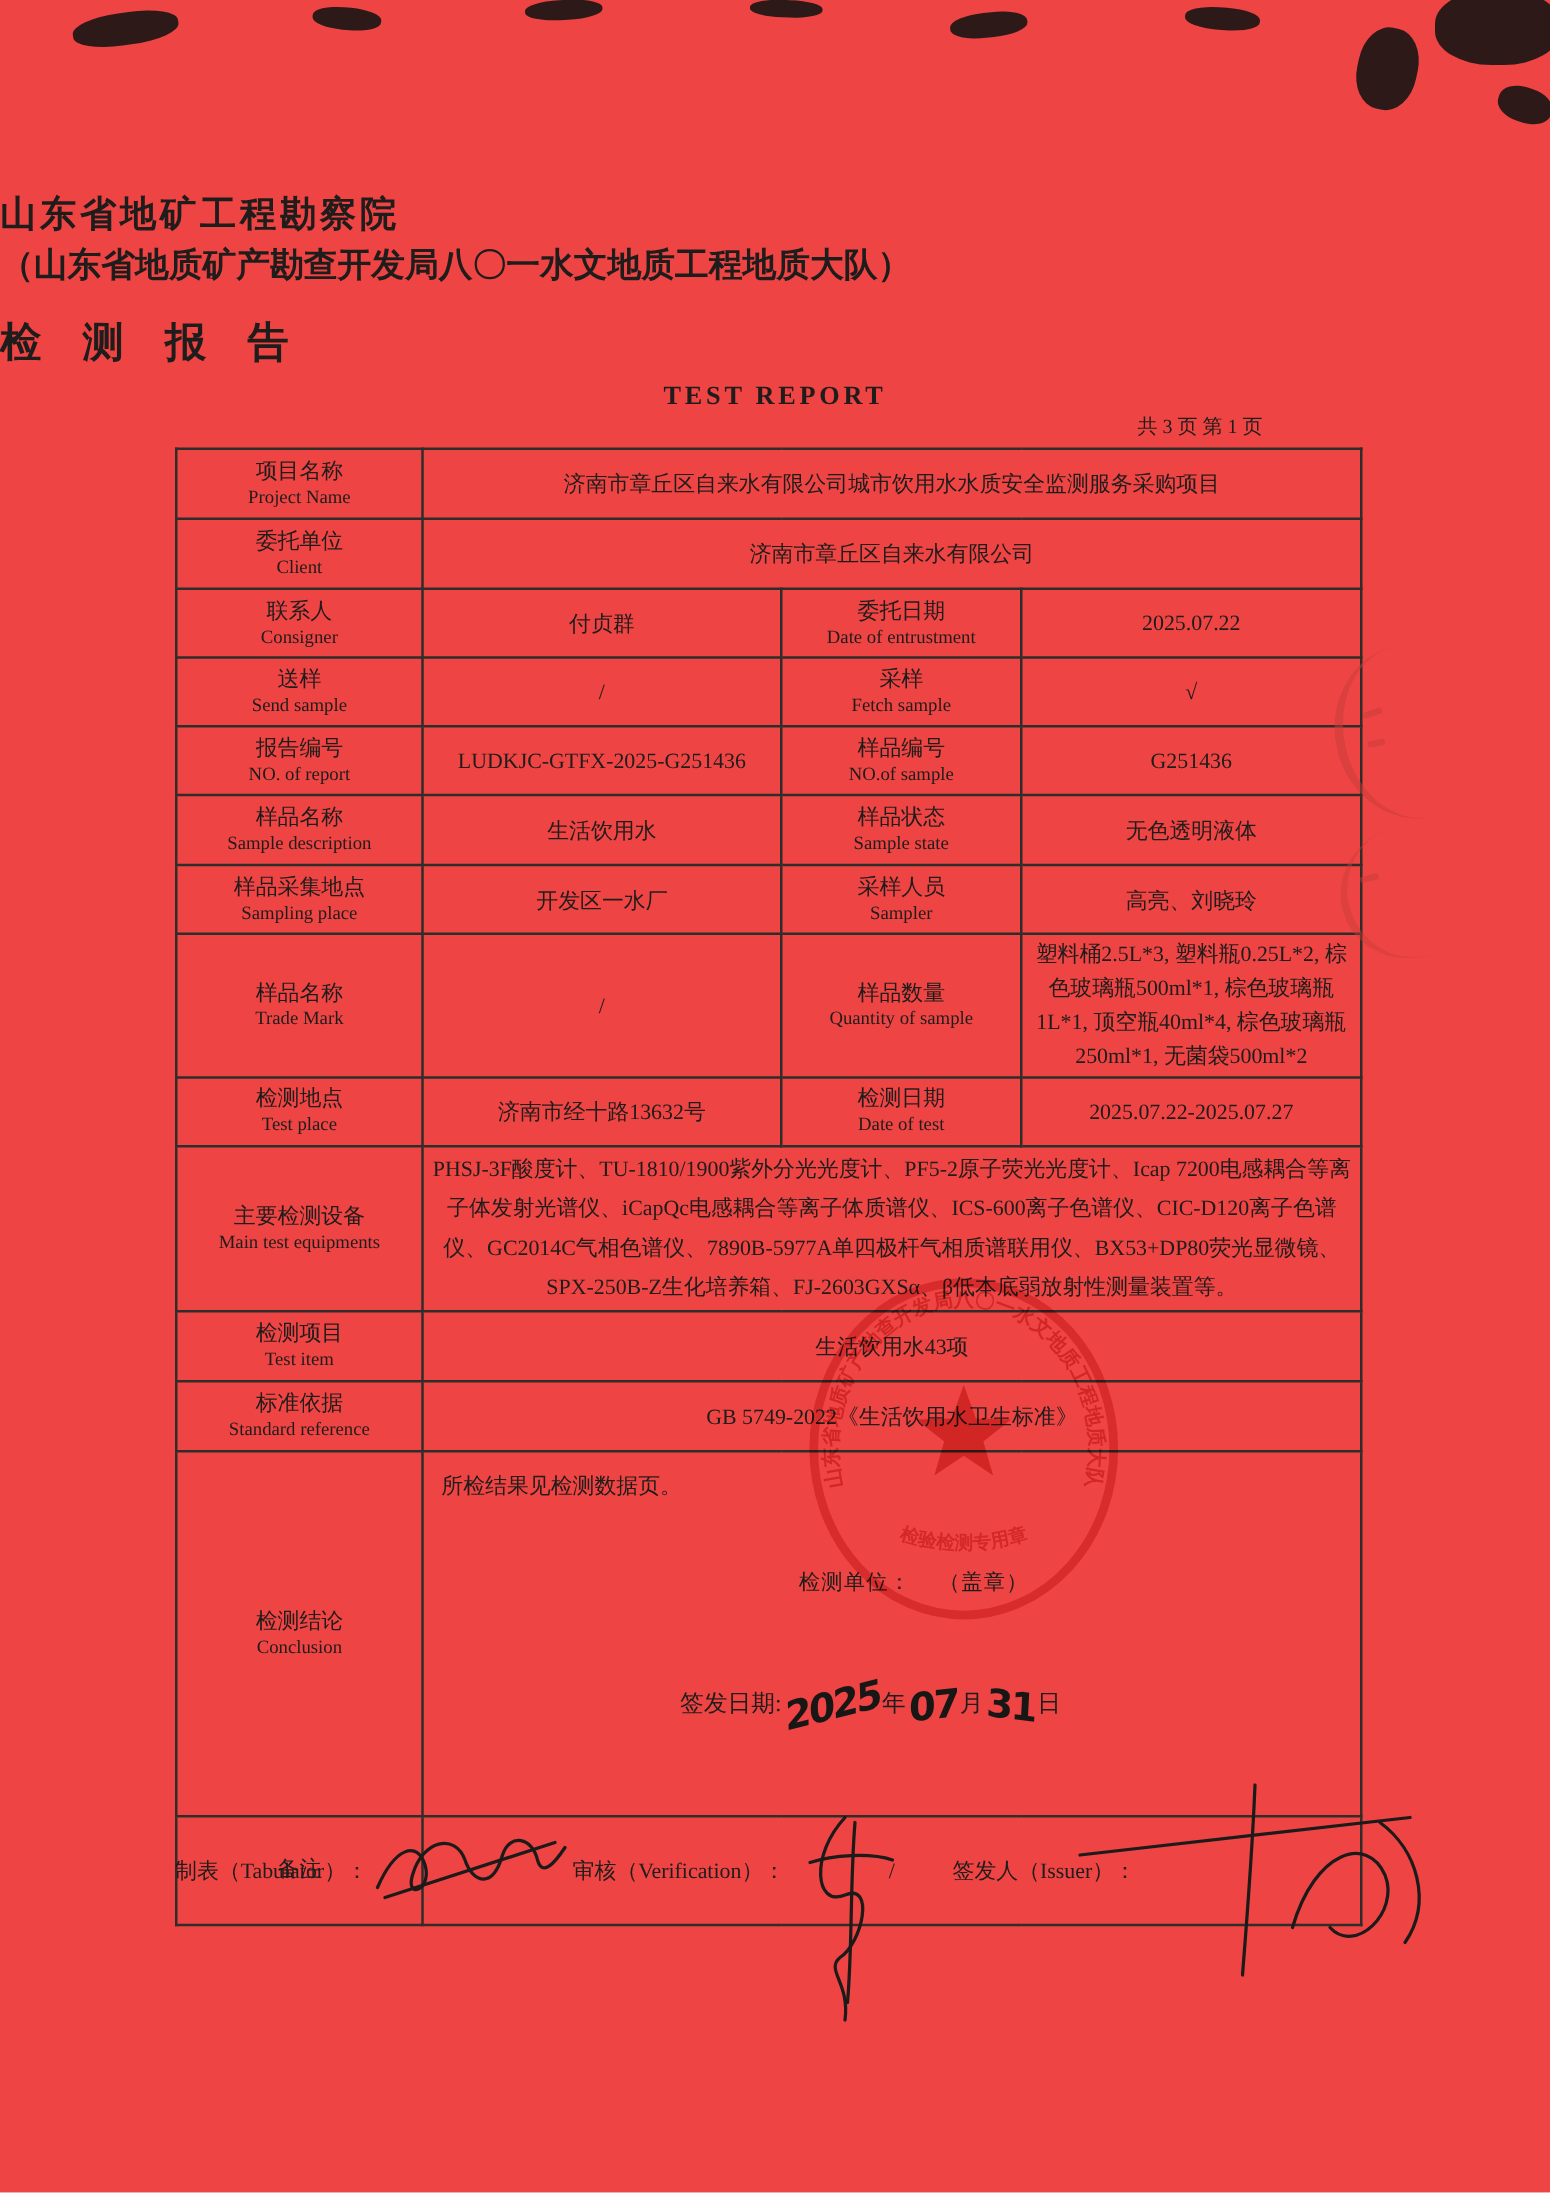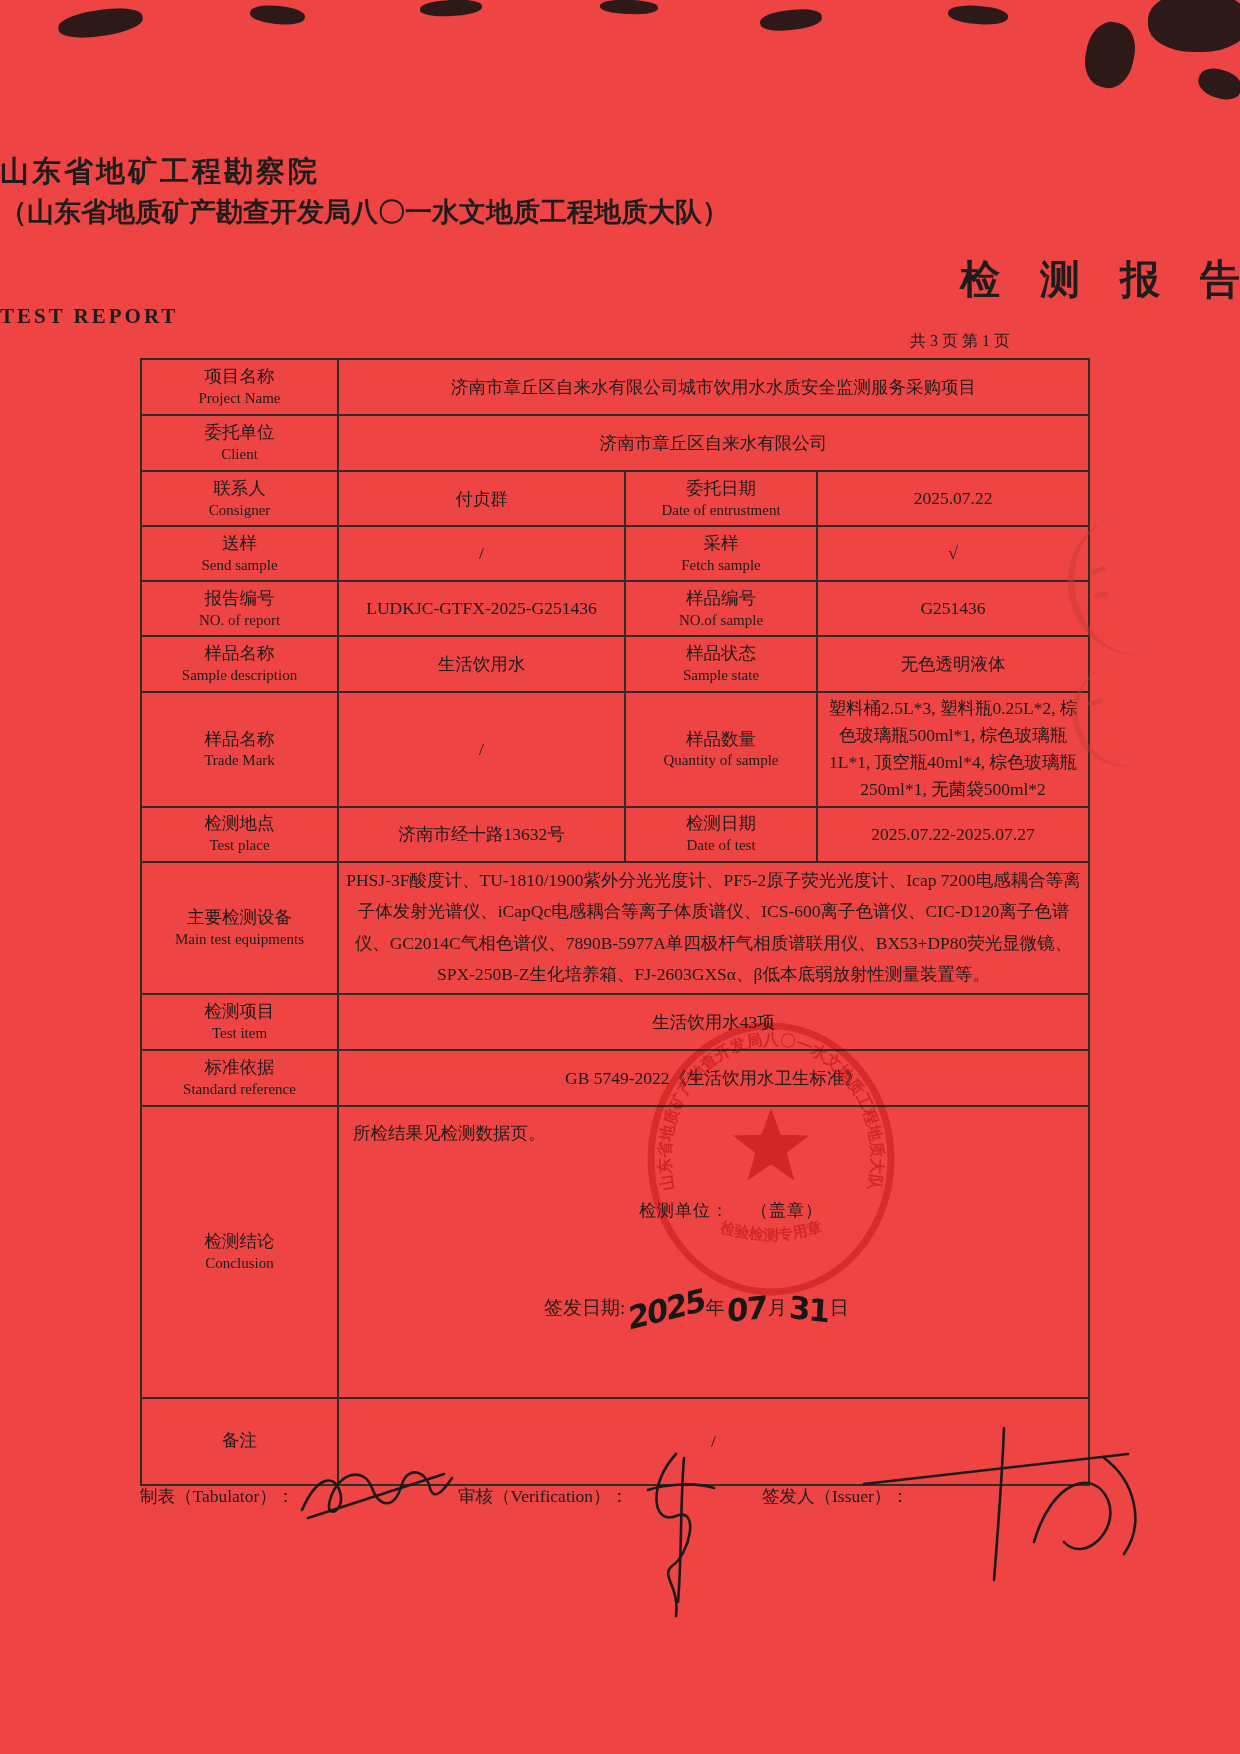--- a/index.html
+++ b/index.html
@@ -6,22 +6,22 @@
   .page{
     position:relative;width:1240px;height:1754px;margin:0 auto;
     background:#ef4444;
     font-family:"Liberation Serif","DejaVu Serif",serif;
     color:#1e1d1b;overflow:hidden;
   }
   
   .blob{position:absolute;background:#171614;border-radius:45%;opacity:.9;}
   .org-name{position:absolute;top:152px;width:100%;font-size:29px;font-weight:700;letter-spacing:3px;}
   .org-sub{position:absolute;top:194px;width:100%;font-size:27px;font-weight:700;}
-  .title-cn{position:absolute;top:252px;width:100%;font-size:40px;font-weight:700;text-align:right;}
-  .title-en{position:absolute;top:304px;width:100%;font-size:21px;font-weight:700;letter-spacing:3px;font-family:"Liberation Serif",serif;}
+  .title-cn{position:absolute;top:252px;width:100%;font-size:33px;font-weight:700;}
+  .title-en{position:absolute;top:304px;width:100%;font-size:21px;font-weight:700;letter-spacing:3px;font-family:"Liberation Serif",serif;text-align:center;}
   .page-info{position:absolute;top:331px;right:230px;font-size:16px;}
   
   table.rep{position:absolute;left:140px;top:358px;width:948px;border-collapse:collapse;table-layout:fixed;}
   table.rep td{border:2px solid #2e2d2a;text-align:center;vertical-align:middle;padding:2px 6px;font-size:17.5px;overflow:hidden;}
   .lbl .cn{font-size:17.5px;line-height:1.35;}
   .lbl .en{font-size:15px;line-height:1.3;}
   tr.h54 td{height:50px;} tr.h53 td{height:49px;} tr.h60 td{height:56px;}
   tr.h130 td{height:126px;} tr.h290 td{height:286px;} tr.h85 td{height:81px;}
   td.small-val{font-size:11.5px;line-height:1.55;padding:3px 8px;}
   td.equip-val{text-align:left;font-size:17.5px;line-height:1.8;padding:6px 12px;}
@@ -140,20 +140,32 @@
         <div class="en">Sample description</div>
       </td>
       <td>生活饮用水</td>
       <td class="lbl">
         <div class="cn">样品状态</div>
         <div class="en">Sample state</div>
       </td>
       <td>无色透明液体</td>
     </tr>
 
+    <tr class="h53">
+      <td class="lbl">
+        <div class="cn">样品采集地点</div>
+        <div class="en">Sampling place</div>
+      </td>
+      <td>开发区一水厂</td>
+      <td class="lbl">
+        <div class="cn">采样人员</div>
+        <div class="en">Sampler</div>
+      </td>
+      <td>高亮、刘晓玲</td>
+    </tr>
 
     <tr class="h60">
       <td class="lbl">
         <div class="cn">样品名称</div>
         <div class="en">Trade Mark</div>
       </td>
       <td>/</td>
       <td class="lbl">
         <div class="cn">样品数量</div>
         <div class="en">Quantity of sample</div>

